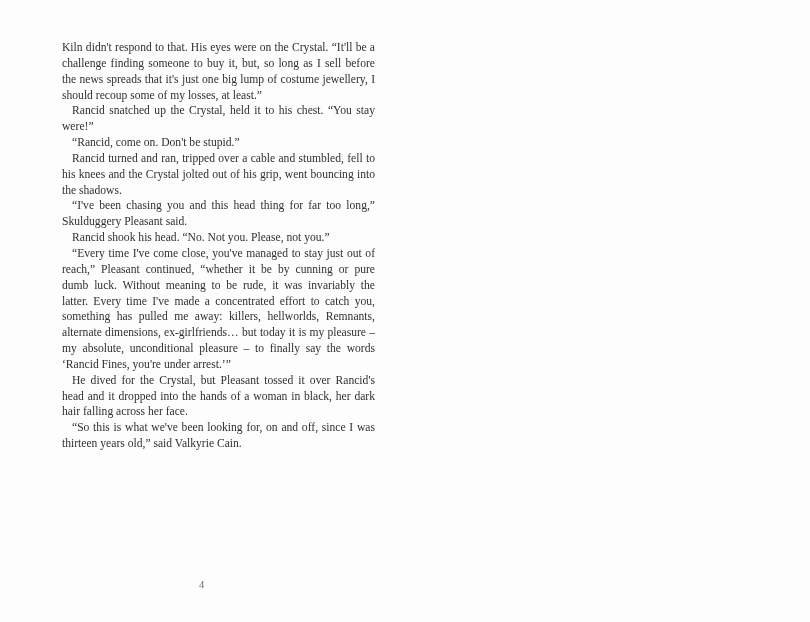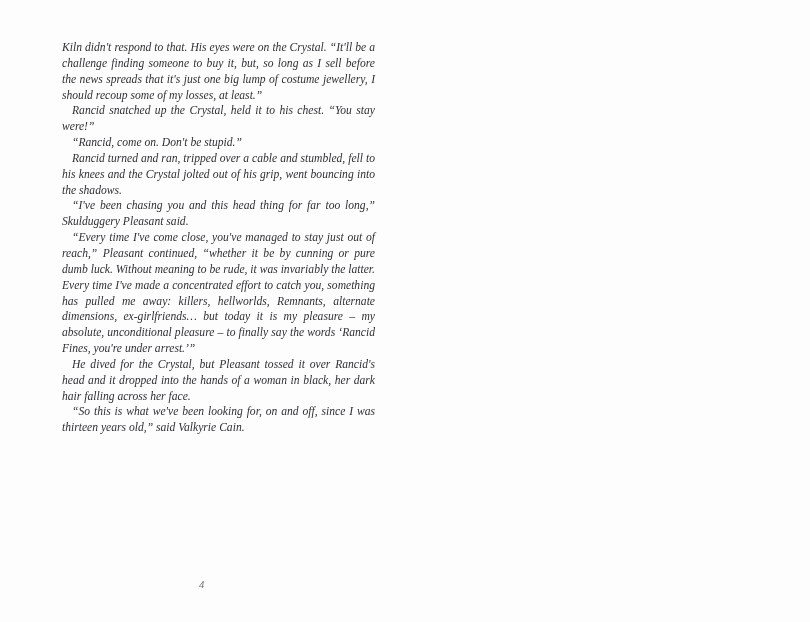--- a/index.html
+++ b/index.html
@@ -22,21 +22,21 @@
     height: 622px;
     background: #ffffff;
   }
 
   .page {
     position: absolute;
     top: 0;
     height: 622px;
     background: #fdfdfd;
   }
-  .page-left  { left: 0;   width: 405px; font-style: italic; }
+  .page-left  { left: 0;   width: 405px; }
   .page-right { left: 405px; width: 405px; }
 
   .textblock {
     position: absolute;
     top: 40px;
     width: 313px;
     font-size: 11.6px;
     line-height: 15.85px;
     text-align: justify;
     text-justify: inter-word;
@@ -66,20 +66,21 @@
 
 <div id="spread">
 
   <div class="page page-left">
     <div class="textblock">
         <p class="noindent">Kiln didn't respond to that. His eyes were on the Crystal. “It'll be a challenge finding someone to buy it, but, so long as I sell before the news spreads that it's just one big lump of costume jewellery, I should recoup some of my losses, at least.”</p>
         <p>Rancid snatched up the Crystal, held it to his chest. “You stay were!”</p>
         <p>“Rancid, come on. Don't be stupid.”</p>
         <p>Rancid turned and ran, tripped over a cable and stumbled, fell to his knees and the Crystal jolted out of his grip, went bouncing into the shadows.</p>
         <p>“I've been chasing you and this head thing for far too long,” Skulduggery Pleasant said.</p>
+        <p>Rancid shook his head. “No. Not you. Please, not you.”</p>
         <p>“Every time I've come close, you've managed to stay just out of reach,” Pleasant continued, “whether it be by cunning or pure dumb luck. Without meaning to be rude, it was invariably the latter. Every time I've made a concentrated effort to catch you, something has pulled me away: killers, hellworlds, Remnants, alternate dimensions, ex-girlfriends… but today it is my pleasure – my absolute, unconditional pleasure – to finally say the words ‘Rancid Fines, you're under arrest.’”</p>
         <p>He dived for the Crystal, but Pleasant tossed it over Rancid's head and it dropped into the hands of a woman in black, her dark hair falling across her face.</p>
         <p>“So this is what we've been looking for, on and off, since I was thirteen years old,” said Valkyrie Cain.</p>
       </div>
     <div class="folio folio-left">4</div>
   </div>
 
   <div class="page page-right">
     
     

